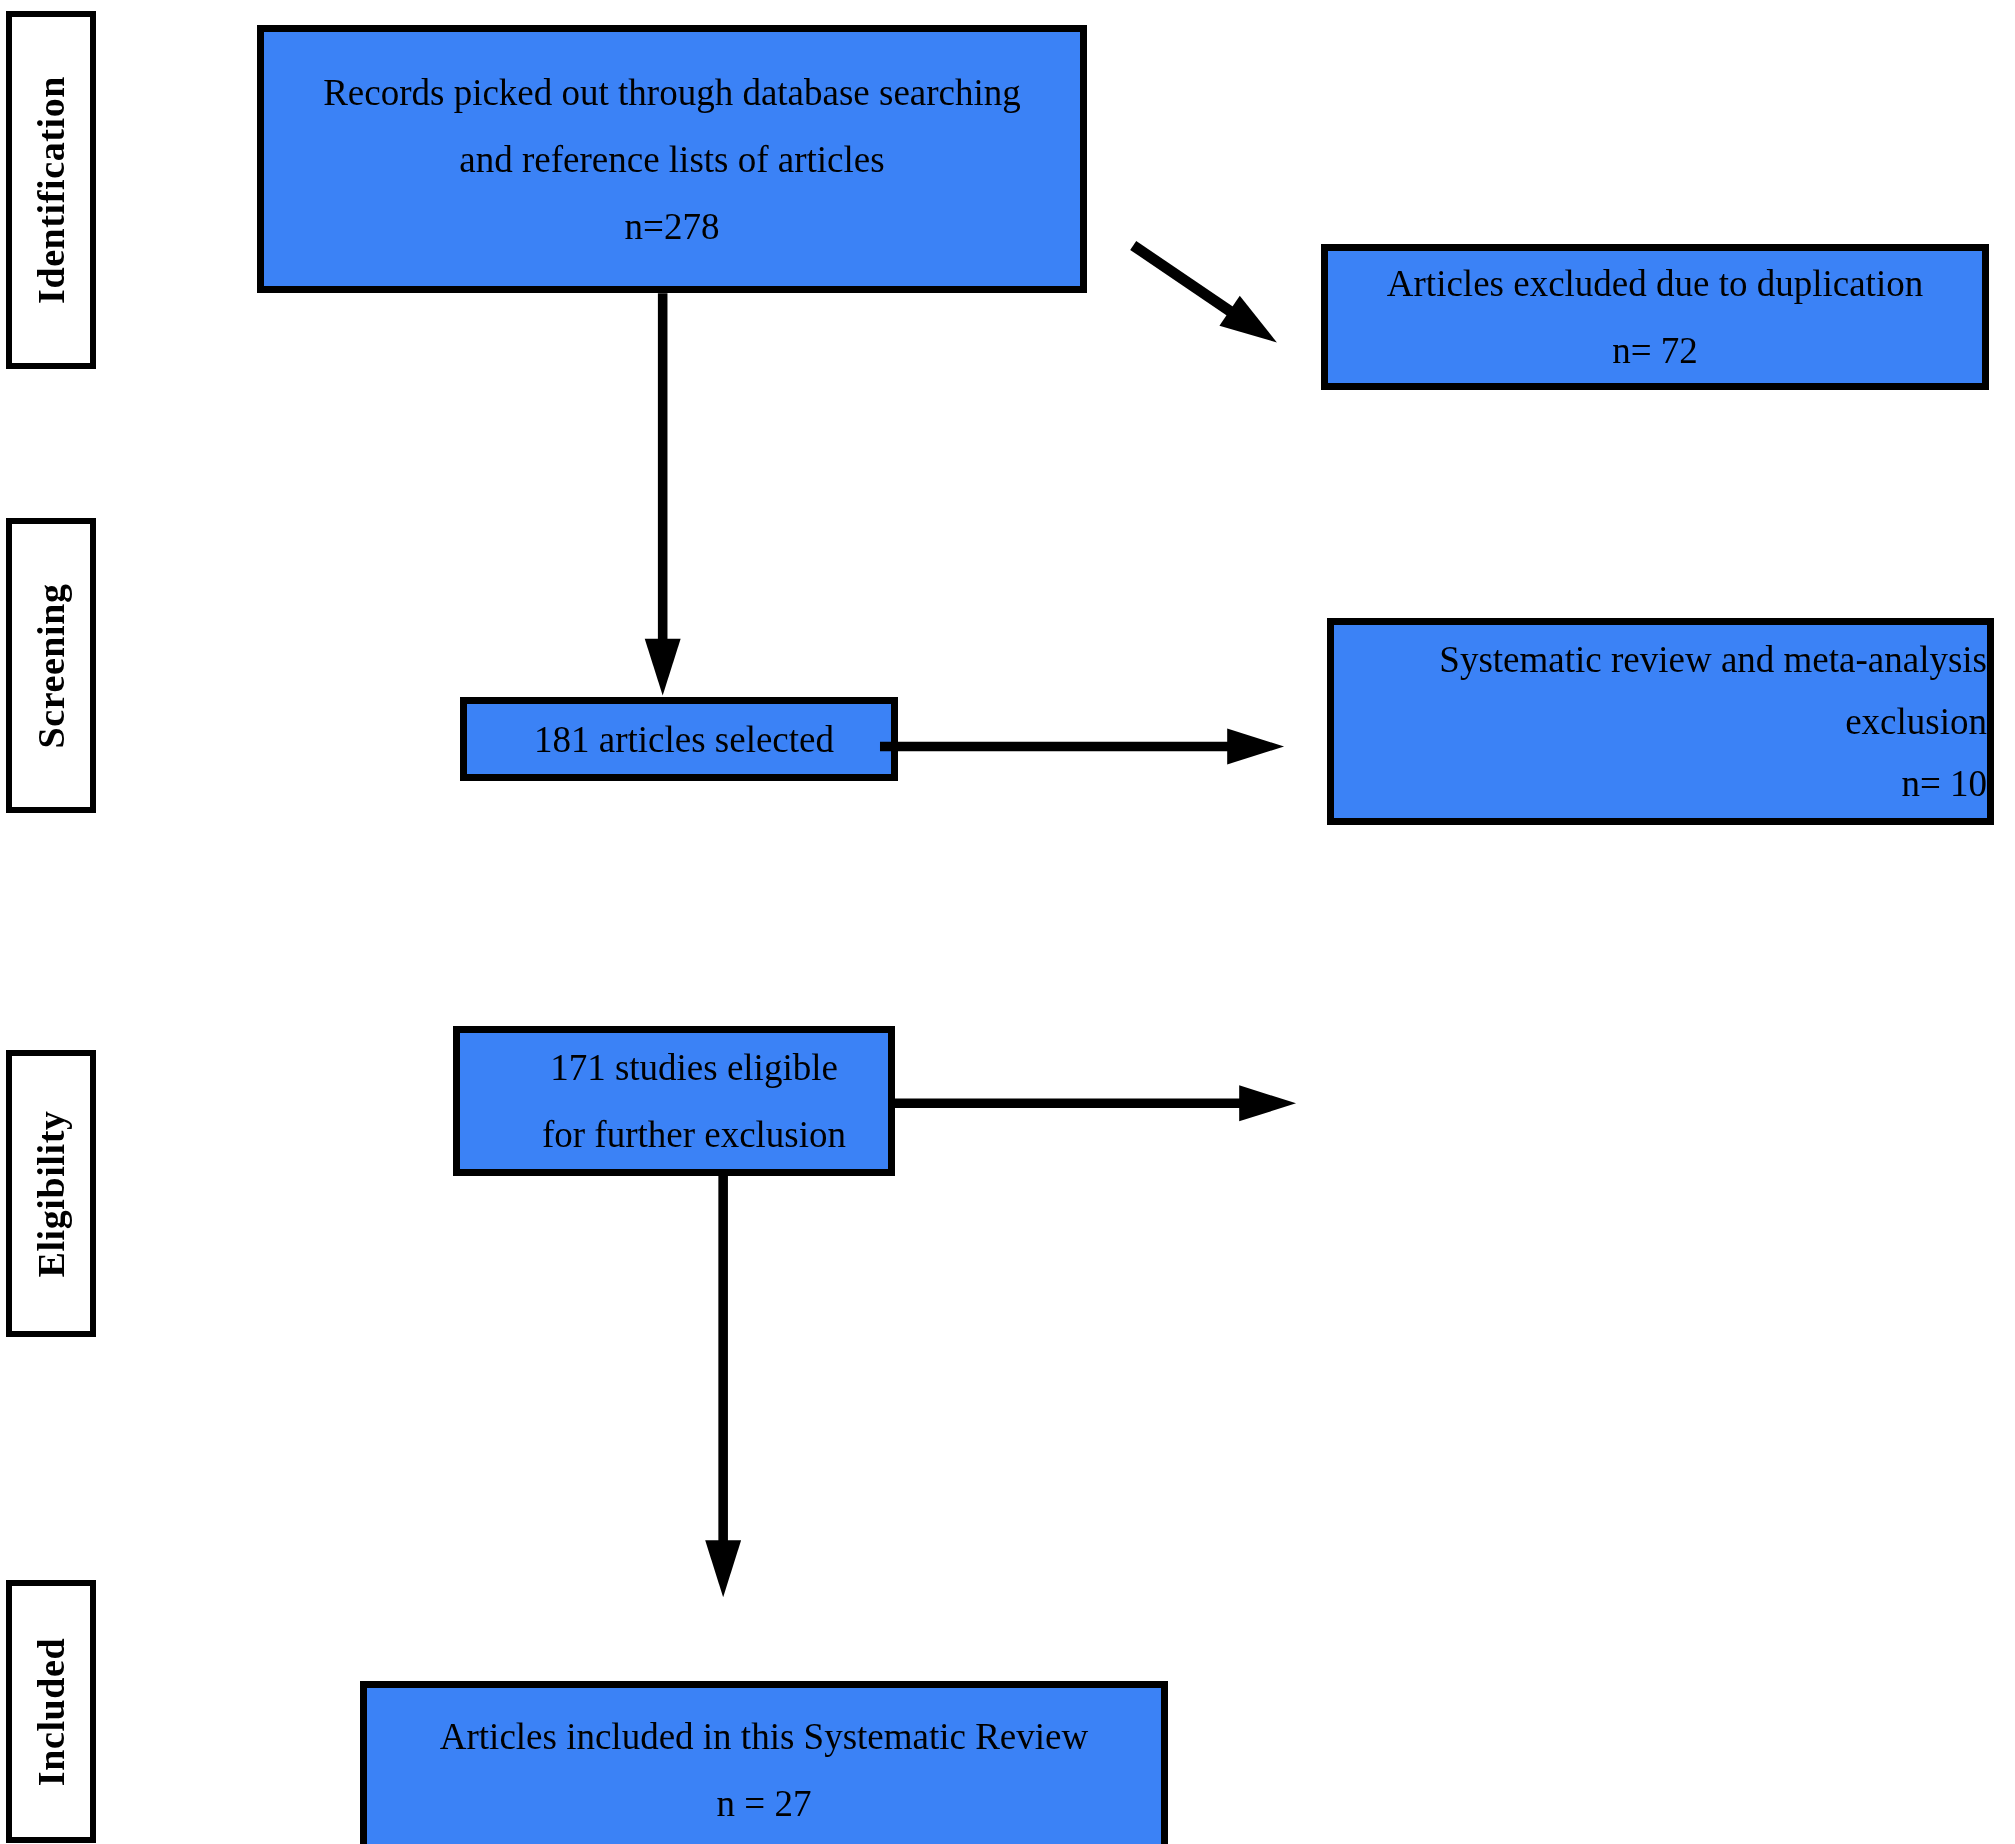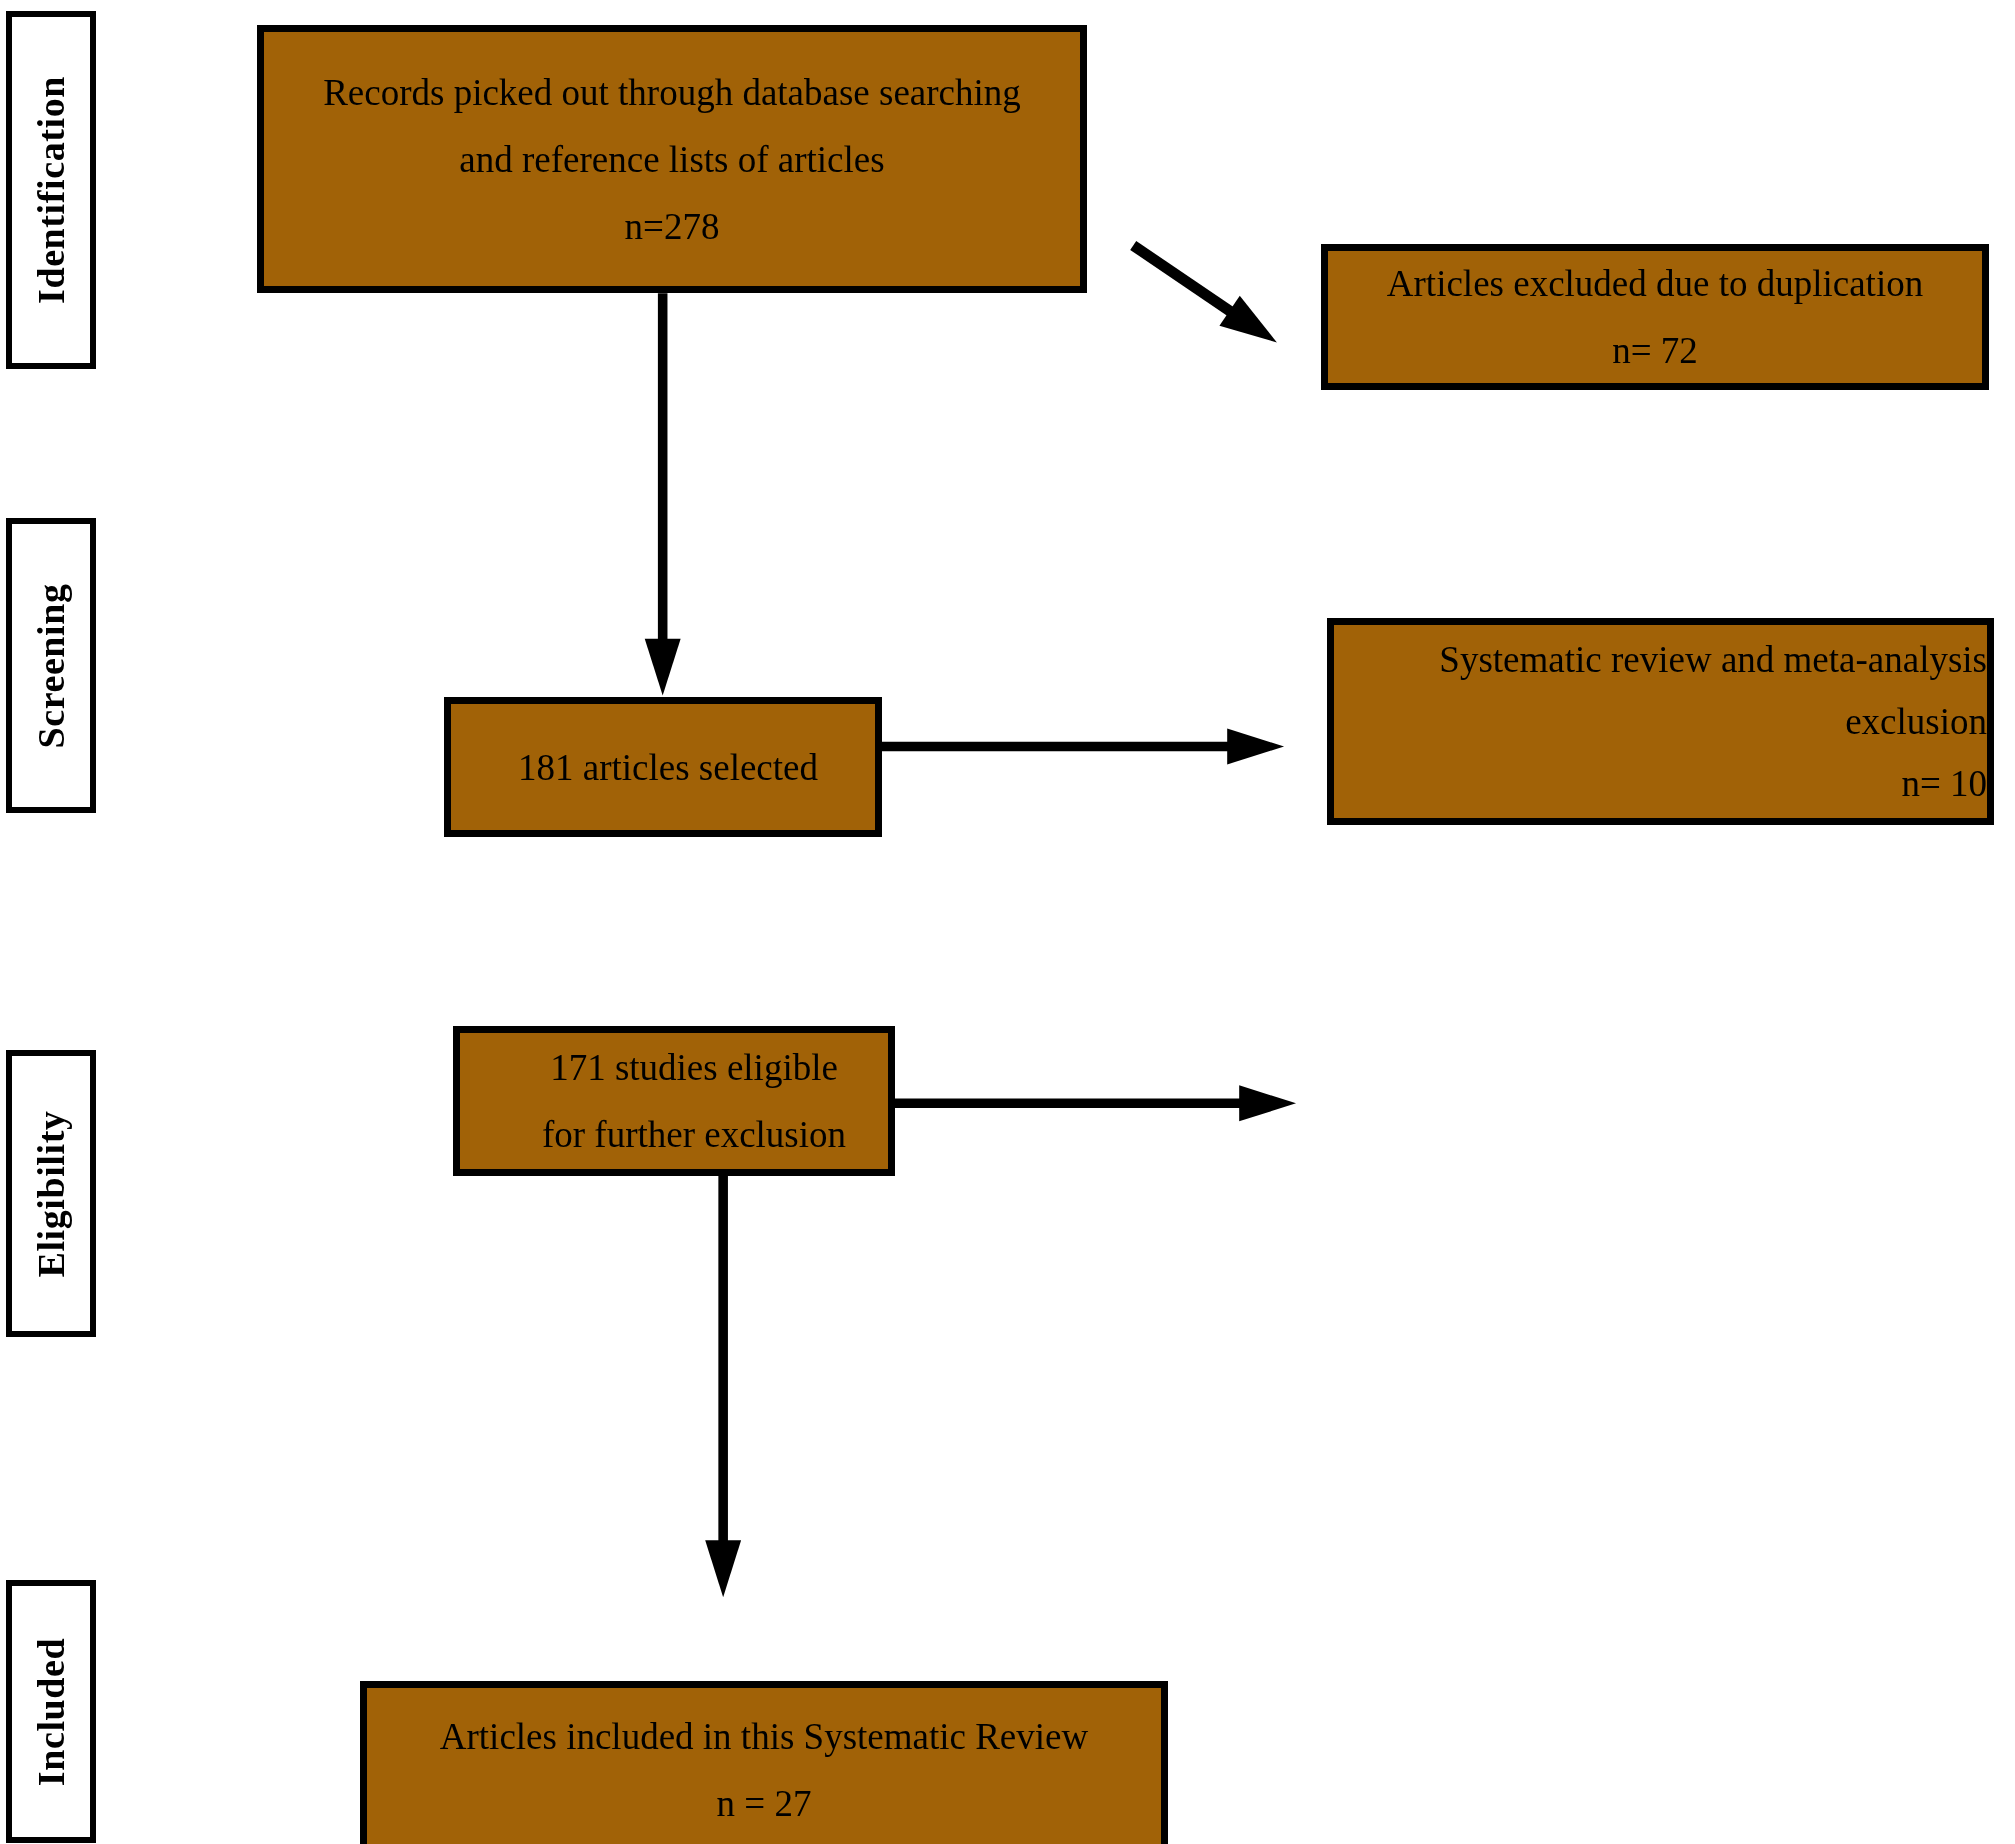--- a/index.html
+++ b/index.html
@@ -29,21 +29,21 @@
     white-space: nowrap;
     font-weight: bold;
     font-size: 38px;
     letter-spacing: 0.6px;
   }
   
   .flow-box {
     position: absolute;
     border: 7.2px solid #000000;
     box-sizing: border-box;
-    background: #a16207;
+    background: #3b82f6;
     display: flex;
     flex-direction: column;
     align-items: center;
     justify-content: center;
     text-align: center;
     font-size: 37px;
     line-height: 67px;
   }
   .flow-box.tight { line-height: 62px; }
   .flow-box .line { white-space: nowrap; }
@@ -77,21 +77,21 @@
   <div class="stage-box" style="top:1580px; height:263px;">
     <span class="stage-label">Included</span>
   </div>
 
   <div class="flow-box" style="left:257px; top:25px; width:830px; height:268px;">
     <div class="line">Records picked out through database searching</div>
     <div class="line">and reference lists of articles</div>
     <div class="line">n=278</div>
   </div>
 
-  <div class="flow-box" style="left:444px; top:697px; width:438px; height:140px;padding-left:10px;">
+  <div class="flow-box" style="left:460px; top:697px; width:438px; height:84px;padding-left:10px;">
     <div class="line">181 articles selected</div>
   </div>
 
   <div class="flow-box" style="left:453px; top:1026px; width:442px; height:150px;padding-left:40px;">
     <div class="line">171 studies eligible</div>
     <div class="line">for further exclusion</div>
   </div>
 
   <div class="flow-box" style="left:360px; top:1681px; width:808px; height:177px;">
     <div class="line">Articles included in this Systematic Review</div>

